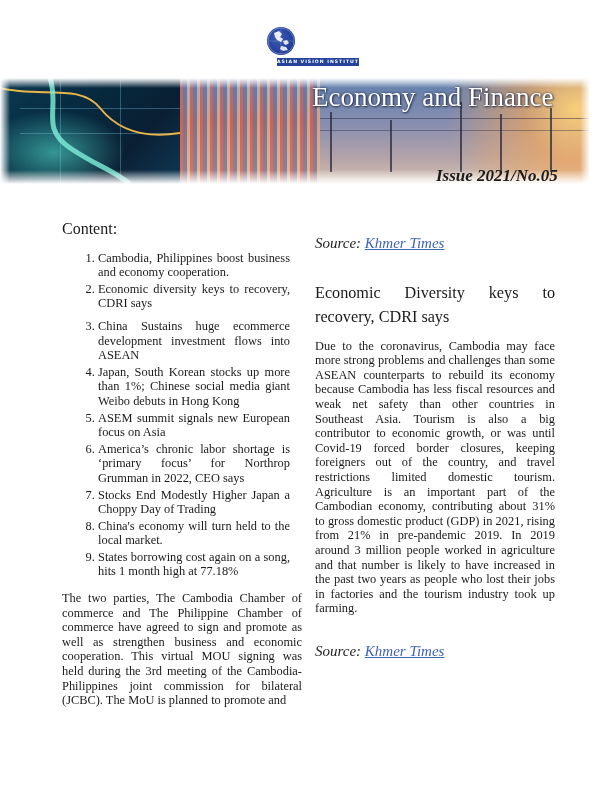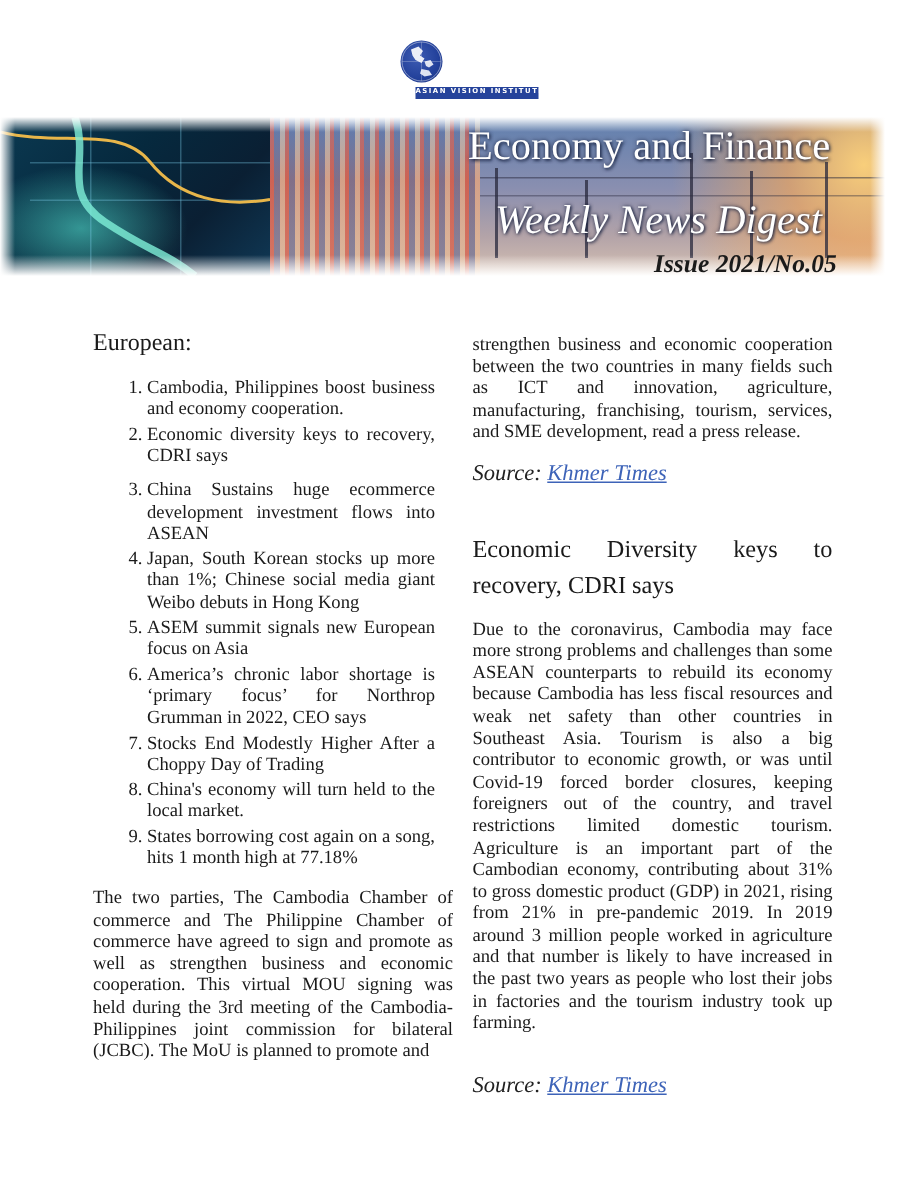--- a/index.html
+++ b/index.html
@@ -112,43 +112,41 @@
     <svg width="180" height="106" style="position:absolute;left:0;top:0">
       <path d="M0 10 C40 20, 80 5, 100 30 S150 60, 180 55" stroke="#e8b64a" stroke-width="2" fill="none"></path>
       <path d="M50 0 C60 30, 40 50, 70 70 S110 90, 130 106" stroke="#7ff0d8" stroke-width="5" fill="none" opacity="0.8"></path>
     </svg>
   </div>
   <div class="fade-top"></div>
   <div class="fade-bottom"></div>
   <div class="fade-left"></div>
   <div class="fade-right"></div>
   <div class="title1">Economy and Finance</div>
-  <div class="title2">Weekly News Digest</div>
 </div>
 
 <div class="issue">Issue 2021/No.05</div>
 
 <div class="col col-left">
-  <h2 class="content-heading">European:</h2>
+  <h2 class="content-heading">Content:</h2>
   <ol class="toc">
     <li>Cambodia, Philippines boost business and economy cooperation.</li>
     <li class="gap">Economic diversity keys to recovery, CDRI says</li>
     <li>China Sustains huge ecommerce development investment flows into ASEAN</li>
     <li>Japan, South Korean stocks up more than 1%; Chinese social media giant Weibo debuts in Hong Kong</li>
     <li>ASEM summit signals new European focus on Asia</li>
     <li>America’s chronic labor shortage is ‘primary focus’ for Northrop Grumman in 2022, CEO says</li>
-    <li>Stocks End Modestly Higher After a Choppy Day of Trading</li>
+    <li>Stocks End Modestly Higher Japan a Choppy Day of Trading</li>
     <li>China's economy will turn held to the local market.</li>
     <li>States borrowing cost again on a song, hits 1 month high at 77.18%</li>
   </ol>
   <p class="body-text">The two parties, The Cambodia Chamber of commerce and The Philippine Chamber of commerce have agreed to sign and promote as well as strengthen business and economic cooperation. This virtual MOU signing was held during the 3rd meeting of the Cambodia-Philippines joint commission for bilateral (JCBC). The MoU is planned to promote and</p>
 </div>
 
 <div class="col col-right">
-  <p class="body-text">strengthen business and economic cooperation between the two countries in many fields such as ICT and innovation, agriculture, manufacturing, franchising, tourism, services, and SME development, read a press release.</p>
   <p class="source">
     <span>Source:</span>
     <a href="#">Khmer Times</a>
   </p>
   <h3 class="article-title" style="margin-top:30px">Economic Diversity keys to recovery, CDRI says</h3>
   <p class="body-text">Due to the coronavirus, Cambodia may face more strong problems and challenges than some ASEAN counterparts to rebuild its economy because Cambodia has less fiscal resources and weak net safety than other countries in Southeast Asia. Tourism is also a big contributor to economic growth, or was until Covid-19 forced border closures, keeping foreigners out of the country, and travel restrictions limited domestic tourism. Agriculture is an important part of the Cambodian economy, contributing about 31% to gross domestic product (GDP) in 2021, rising from 21% in pre-pandemic 2019. In 2019 around 3 million people worked in agriculture and that number is likely to have increased in the past two years as people who lost their jobs in factories and the tourism industry took up farming.</p>
   <p class="source" style="margin-top:28px">
     <span>Source:</span>
     <a href="#">Khmer Times</a>
   </p>

